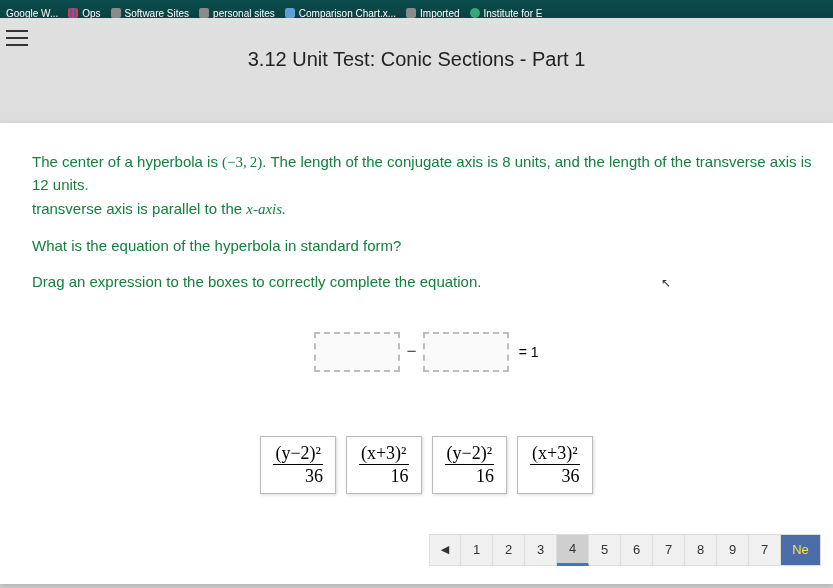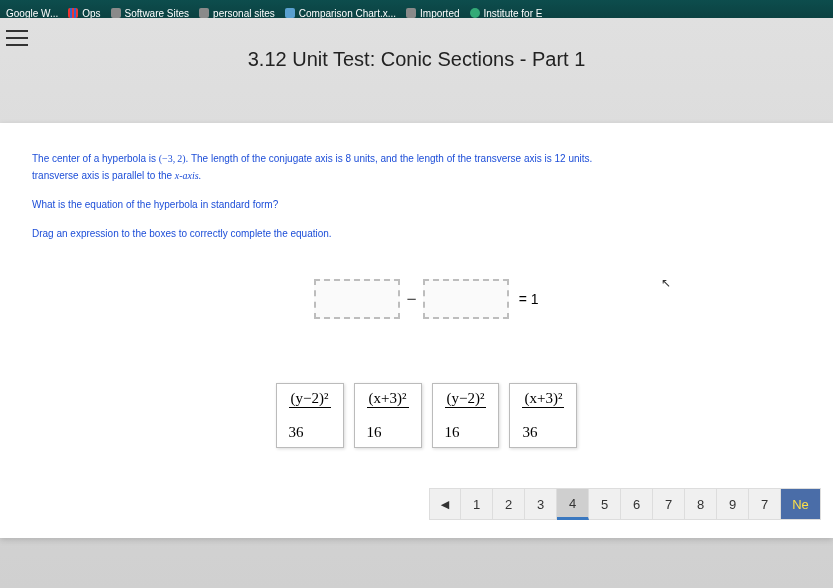--- a/index.html
+++ b/index.html
@@ -10,32 +10,32 @@
   .bm-ico { width: 10px; height: 10px; background: #666; display: inline-block; border-radius: 2px; }
   .bm-ico.ops { background: repeating-linear-gradient(90deg,#e33,#e33 2px,#36c 2px,#36c 4px); }
   .bm-ico.fold { background: #8a8a8a; }
   .bm-ico.tri { background: #5aa0d0; }
   .bm-ico.green { background: #3a7; border-radius: 50%; }
   .content-wrap { position: absolute; top: 18px; left: 0; right: 0; bottom: 0; background: linear-gradient(#e0e0e0,#d0d0d0); }
   .burger { position: absolute; left: 6px; top: 12px; width: 22px; height: 16px; display: flex; flex-direction: column; justify-content: space-between; cursor: pointer; }
   .burger span { display: block; height: 2px; background: #333; }
   .test-title { text-align: center; font-size: 20px; color: #222; padding: 30px 0 22px; }
   .question-card { background: #fff; margin: 30px 0 0 0; padding: 28px 12px 18px 32px; box-shadow: 0 2px 6px rgba(0,0,0,.15); }
-  .q-text { font-size: 10px; color: #1d4ed8; line-height: 1.5; }
+  .q-text { font-size: 15px; color: #15803d; line-height: 1.5; }
   .q-text p { margin-bottom: 14px; }
   .math { font-family: 'Times New Roman', serif; }
   .equation-row { display: flex; justify-content: center; align-items: center; gap: 6px; margin: 18px 0 8px; padding: 20px 0; }
   .dropzone { width: 86px; height: 40px; border: 2px dashed #bdbdbd; background: #fafafa; }
   .minus { font-size: 18px; font-family: 'Times New Roman', serif; }
   .equals-one { font-size: 14px; font-family: Arial; margin-left: 4px; }
   .tiles-row { display: flex; justify-content: center; gap: 10px; margin-top: 44px; }
-  .tile { border: 1px solid #bbb; background: #fff; padding: 6px 12px; font-family: 'Times New Roman', serif; font-size: 15px; text-align: left; cursor: grab; box-shadow: 1px 1px 3px rgba(0,0,0,.15); }
+  .tile { border: 1px solid #bbb; background: #fff; padding: 6px 12px; font-family: 'Times New Roman', serif; font-size: 18px; text-align: right; cursor: grab; box-shadow: 1px 1px 3px rgba(0,0,0,.15); }
   .tile .frac { display: inline-block; }
   .tile .num { display: block; border-bottom: 1px solid #000; padding: 0 2px; }
-  .tile .den { display: block; padding-top: 16px; }
+  .tile .den { display: block; padding-top: 1px; }
   .pager { display: flex; justify-content: flex-end; align-items: center; margin-top: 40px; padding-right: 0; gap: 0; }
   .pg { min-width: 32px; height: 32px; display: flex; align-items: center; justify-content: center; font-size: 13px; color: #333; background: #f0f0f0; border: 1px solid #ddd; cursor: pointer; }
   .pg + .pg { border-left: none; }
   .pg.prev { font-size: 11px; }
   .pg.active { background: #cfcfcf; border-bottom: 3px solid #3a78c0; }
   .pg.next { background: #4a6da8; color: #fde047; min-width: 40px; }
   .cursor-arrow { position: absolute; top: 258px; right: 162px; font-size: 12px; color: #333; pointer-events: none; }
 </style>
 </head>
 <body>

